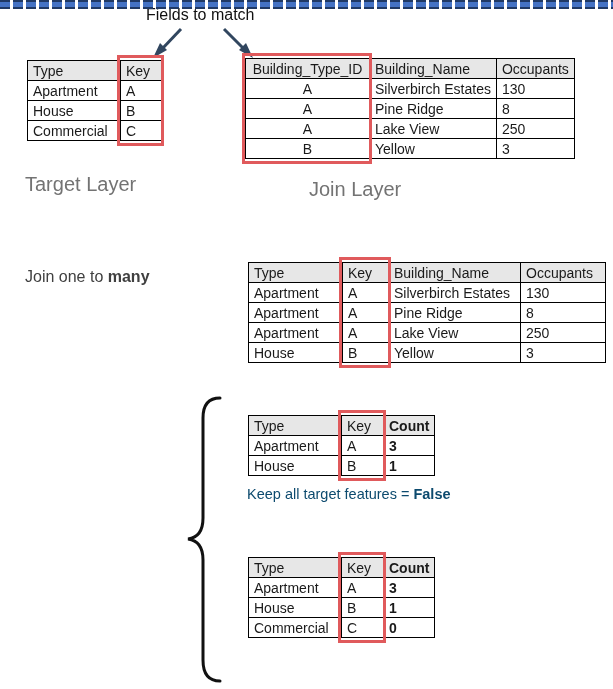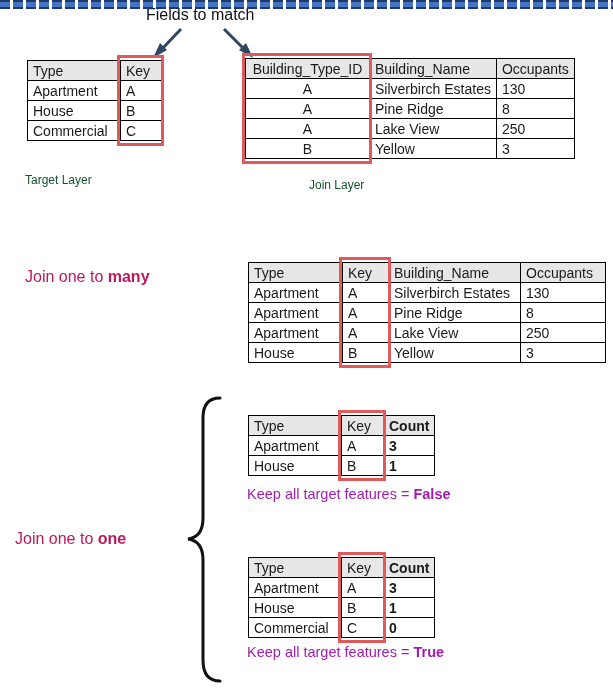--- a/index.html
+++ b/index.html
@@ -2,23 +2,23 @@
 <html style="--red: #E05A5C; --header-bg: #E7E7E7; --div-dark: #1F3864; --div-blue: #4472C4;"><head>
 <meta charset="utf-8">
 <style>
   html,body{margin:0;padding:0;background:#fff;}
   #stage{
     position:relative;width:613px;height:689px;background:#ffffff;overflow:hidden;
     font-family:"Liberation Sans", sans-serif;color:#1a1a1a;
   }
   .abs{position:absolute;}
   .caption-top{font-size:16px;color:#111;}
-  .layer-label{font-size:12px;color:#14532d;}
-  .section-label{font-size:16px;color:#be185d;}
-  .result-caption{font-size:14.5px;color:#a21caf;}
+  .layer-label{font-size:20px;color:#737373;}
+  .section-label{font-size:16px;color:#404040;}
+  .result-caption{font-size:14.5px;color:#0c4a6e;}
   .bold{font-weight:bold;}
 
   .tblwrap{position:absolute;}
   .tblwrap table{border-collapse:collapse;table-layout:fixed;font-size:14px;}
   .tblwrap th,.tblwrap td{
     border:1px solid #000;height:19px;padding:0 5px;
     text-align:left;font-weight:normal;white-space:nowrap;overflow:hidden;
   }
   .tblwrap th{background:var(--header-bg,#e7e7e7);}
   .red-box{
@@ -172,23 +172,20 @@
           </tr>
         </tbody>
       </table>
       <div class="red-box" style="left: 91px; width: 52px;"></div>
     </div>
 
   <svg class="abs" style="left:173px;top:394px;" width="52" height="292" viewBox="0 0 52 292">
     <path d="M47,4 Q30,4 30,24 L30,124 Q30,143 15,145 Q30,147 30,166 L30,266 Q30,287 47,287" fill="none" stroke="#111111" stroke-width="3" stroke-linecap="round"></path>
   </svg>
 
-  <div class="abs section-label" style="left:15px;top:530px;">
-    <span>Join one to </span><span class="bold">one</span>
-  </div>
 
   <div class="tblwrap tbl-count" style="left:248px;top:415px;">
       <table>
         <thead>
           <tr>
             <th>Type</th>
             <th>Key</th>
             <th>Count</th>
           </tr>
         </thead>
@@ -233,17 +230,14 @@
           </tr>
           <tr>
             <td>Commercial</td>
             <td>C</td>
             <td>0</td>
           </tr>
         </tbody>
       </table>
       <div class="red-box" style="left: 90px; width: 48px;"></div>
     </div>
-  <div class="abs result-caption" style="left:247px;top:644px;">
-    <span>Keep all target features = </span><span class="bold">True</span>
-  </div>
 
 </div>
 
 </body></html>

